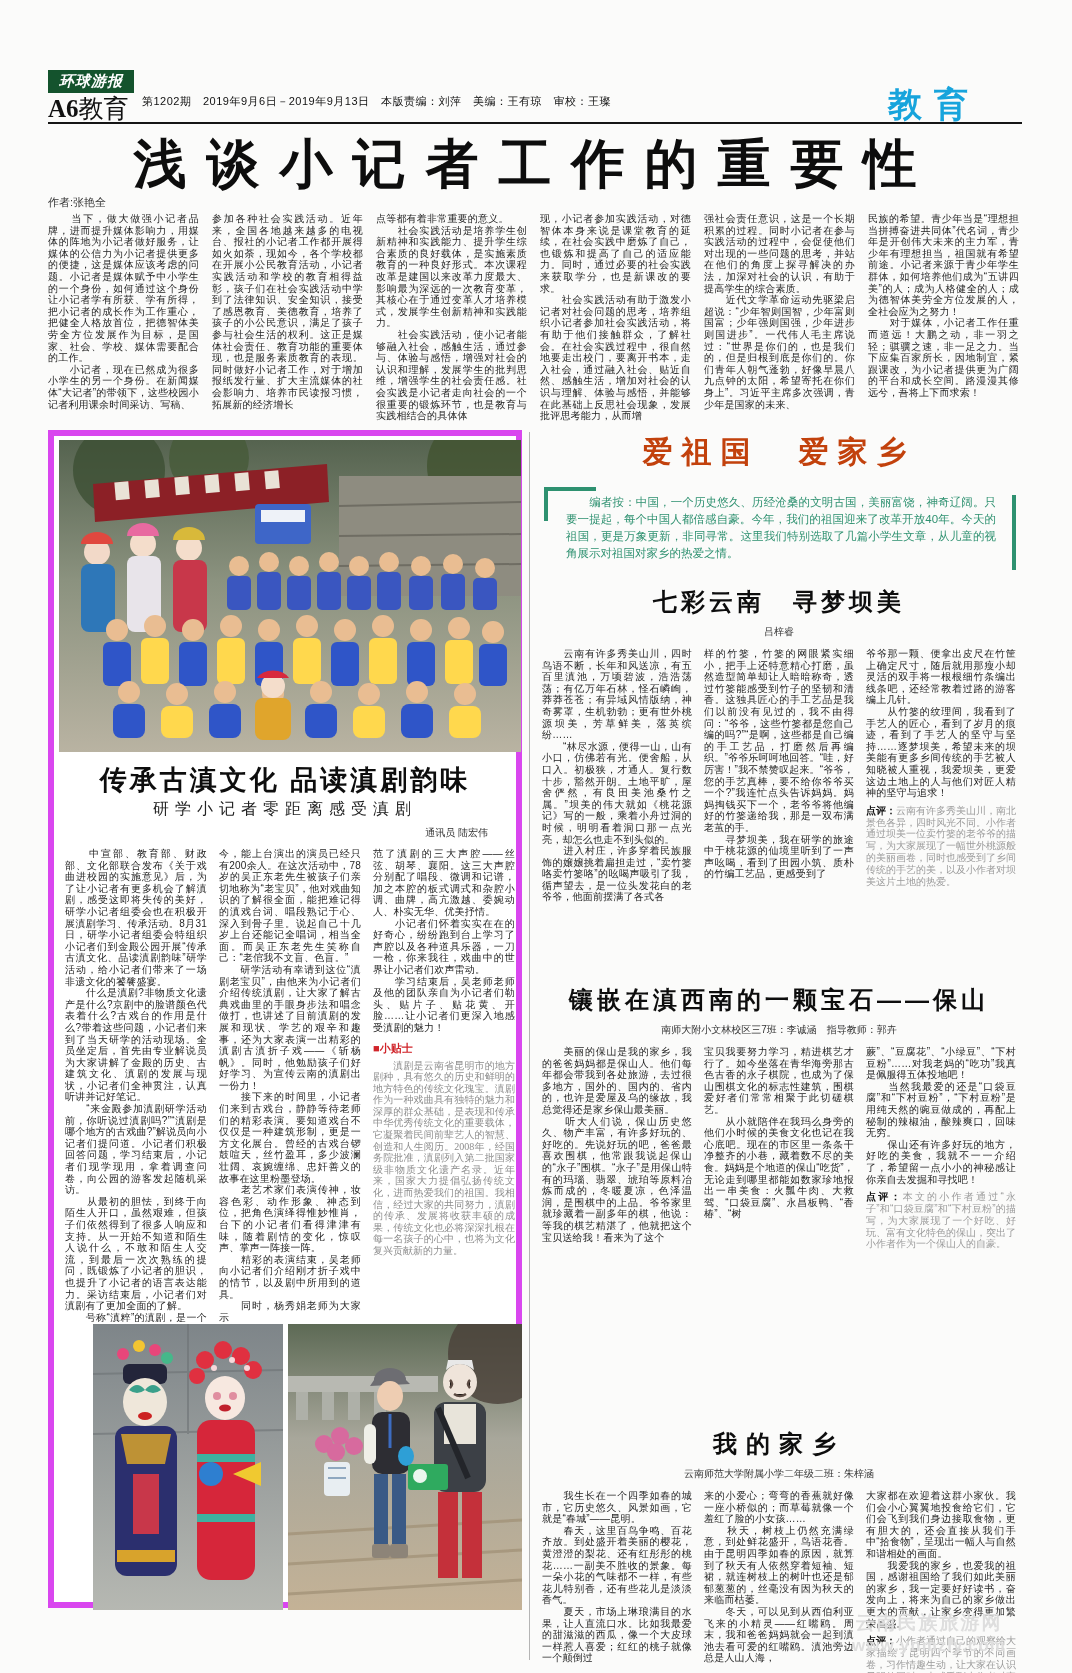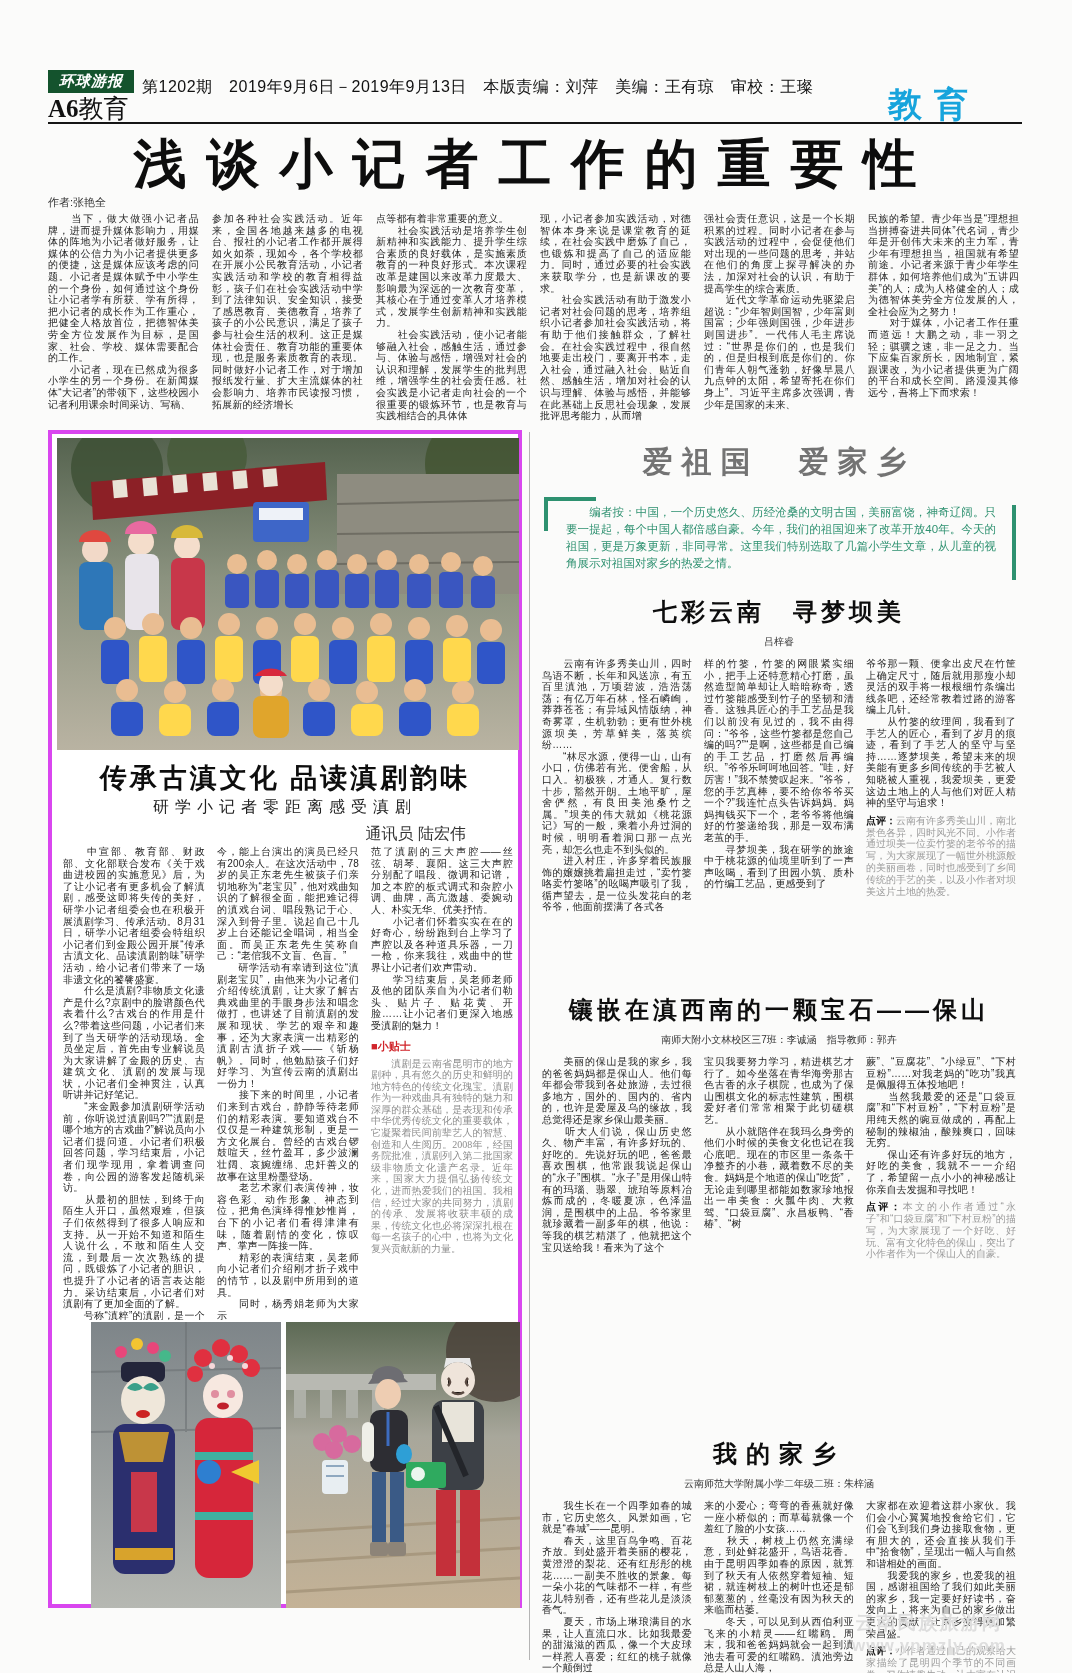--- a/index.html
+++ b/index.html
@@ -6,50 +6,50 @@
   body{width:1072px;height:1673px;background:#fbfbfa;position:relative;overflow:hidden;
        font-family:"Liberation Sans","DejaVu Sans",sans-serif;color:#1c1c1c}
   .abs{position:absolute}
   .jtext{font-size:10px;line-height:11.6px;text-align:justify;white-space:pre-wrap;
          overflow:hidden;color:#242424;letter-spacing:.2px}
   .cols{display:flex}
   
   .mast-red{left:48px;top:70px;width:86px;height:23px;background:#14532d;color:#fff;
             display:flex;align-items:center;justify-content:center;font-weight:bold;
             font-style:italic;font-size:15px;letter-spacing:1px}
-  .issue-line{left:142px;top:77px;font-size:16px;color:#111;letter-spacing:.5px}
+  .issue-line{left:142px;top:94px;font-size:11px;color:#111;letter-spacing:.5px}
   .page-label{left:48px;top:92px;font-size:25px;color:#111}
   .page-label .a6{font-family:"Liberation Serif",serif;font-weight:bold}
   .section-label{left:888px;top:82px;font-size:34px;font-weight:900;color:#17a4dc;letter-spacing:12px}
   .top-rule{left:48px;top:122px;width:974px;height:2px;background:#151515}
   
   .lead-title{left:48px;top:129px;width:974px;text-align:center;font-size:53px;font-weight:700;
               letter-spacing:20px;color:#0d0d0d;white-space:nowrap}
   .lead-author{left:48px;top:195px;width:974px;text-align:left;font-size:11px;color:#333}
   .lead-cols{left:48px;top:213px;width:974px;height:209px;gap:13px}
   .lead-col{flex:0 0 151px;height:209px}
   
-  .left-block{left:48px;top:430px;width:474px;height:1178px;border:4px solid #d946ef;
+  .left-block{left:48px;top:430px;width:474px;height:1178px;border:6px solid #d946ef;
               box-sizing:border-box;background:#fff}
   .photo-frame{position:absolute;overflow:hidden;background:#888}
   .feat-title{position:absolute;left:0;top:326px;width:100%;text-align:center;font-size:27px;
               font-weight:900;letter-spacing:3px;color:#0d0d0d}
   .feat-sub{position:absolute;left:0;top:363px;width:100%;text-align:center;font-size:16px;
             letter-spacing:6px;color:#222}
-  .feat-byline{position:absolute;right:52px;top:390px;font-size:16px;color:#333}
+  .feat-byline{position:absolute;right:28px;top:390px;font-size:10px;color:#333}
   .feat-cols{position:absolute;left:11px;top:412px;width:450px;height:474px;gap:12px}
   .feat-col{flex:0 0 142px;height:474px}
   .tip-label{color:#d1252b;font-weight:bold;font-size:11px;margin:7px 0 4px 0}
   .tip-text{color:#8d8d8d;font-family:"Liberation Serif","DejaVu Serif",serif;
             font-size:10px;line-height:11.6px;text-align:justify;white-space:pre-wrap;display:block}
   
   .v-divider{left:529px;top:432px;width:1px;height:1228px;background:#b4b4b4}
   .right-block{left:536px;top:432px;width:486px}
   .rs-header{text-align:center;font-size:30px;font-weight:900;letter-spacing:9px;
-             color:#737373;margin-top:10px}
+             color:#c2410c;}
   .ed-note{position:relative;margin:12px 6px 0 8px;padding:9px 20px 10px 22px;
            color:#2e9170;font-size:11.5px;line-height:17px;text-align:justify}
   .br-tl{position:absolute;left:0;top:2px;width:48px;height:30px;
          border-left:4px solid #2e9170;border-top:4px solid #2e9170}
   .br-br{position:absolute;right:0;bottom:2px;width:10px;height:86%;
          border-right:4px solid #2e9170}
   .art{margin-top:14px}
   .art-title{text-align:center;font-size:24px;font-weight:900;letter-spacing:4px;color:#0d0d0d}
   .art-byline{text-align:center;font-size:10px;color:#333;margin-top:7px}
   .art-cols{margin:9px auto 0 auto;width:474px;gap:12px}

